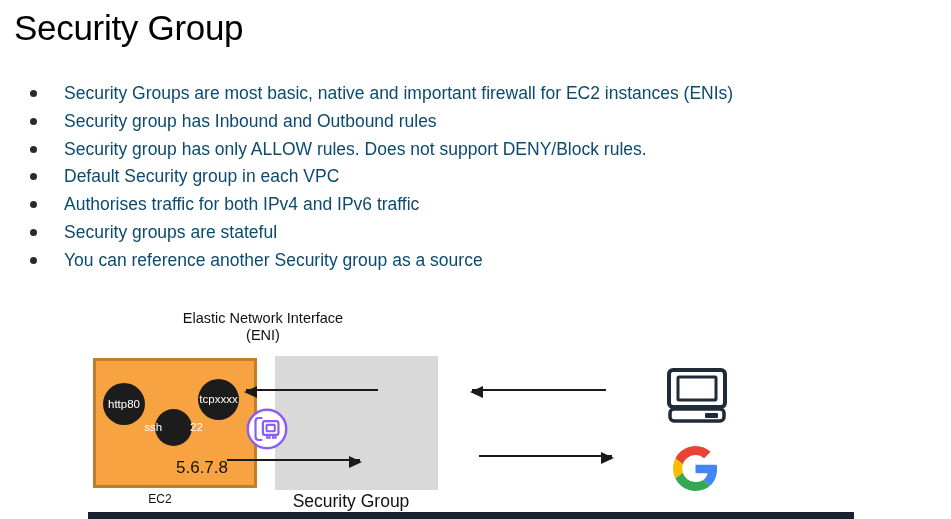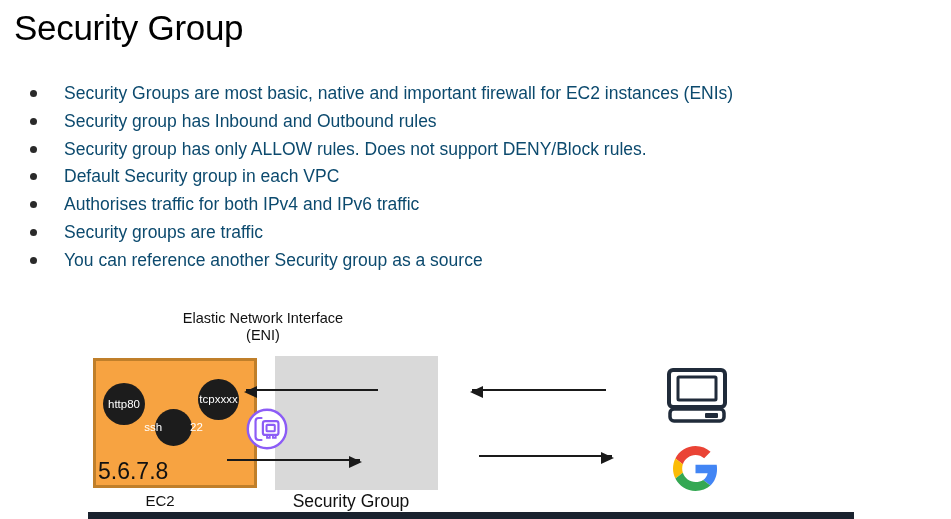--- a/index.html
+++ b/index.html
@@ -20,22 +20,22 @@
     font-size:14.5px;line-height:16.8px;color:#111;}
   .ec2-box{position:absolute;left:93px;top:358px;width:164px;height:130px;box-sizing:border-box;
     background:#F7A341;border:3px solid #C07F2A;}
   .sg-box{position:absolute;left:275px;top:356px;width:163px;height:134px;background:#D9D9D9;}
   .port{position:absolute;border-radius:50%;background:#1C1C1C;color:#fff;
     display:flex;flex-direction:row;align-items:center;justify-content:center;
     font-size:11.5px;line-height:12.5px;}
   .port-http{left:103px;top:383px;width:42px;height:42px;}
   .port-ssh{left:155px;top:409px;width:37px;height:37px;gap:28px;}
   .port-tcp{left:198px;top:379px;width:41px;height:41px;}
-  .ip-text{position:absolute;left:98px;top:458px;width:130px;text-align:left;font-size:23px;color:#111;}
-  .ec2-label{position:absolute;left:110px;top:492px;width:100px;text-align:center;font-size:15px;color:#111;}
+  .ip-text{position:absolute;left:98px;top:458px;width:130px;text-align:right;font-size:17px;color:#111;}
+  .ec2-label{position:absolute;left:110px;top:492px;width:100px;text-align:center;font-size:12px;color:#111;}
   .sg-label{position:absolute;left:271px;top:491px;width:160px;text-align:center;font-size:17.5px;color:#111;}
 
   .eni-icon{position:absolute;left:245px;top:407px;width:44px;height:44px;z-index:5;}
 
   .arrow{position:absolute;height:0;border-top:2.5px solid #1A1A1A;z-index:4;}
   .head{position:absolute;width:0;height:0;}
   .head-left{left:-2px;top:-5px;border-top:6px solid transparent;border-bottom:6px solid transparent;border-right:13px solid #1A1A1A;}
   .head-right{right:-2px;top:-5px;border-top:6px solid transparent;border-bottom:6px solid transparent;border-left:13px solid #1A1A1A;}
   .arrow-inbound-top{left:246px;top:389px;width:132px;}
   .arrow-outbound-bottom{left:227px;top:459px;width:133px;}
@@ -69,21 +69,21 @@
     <div class="bullet-row">
       <span class="dot"></span>
       <span>Default Security group in each VPC</span>
     </div>
     <div class="bullet-row">
       <span class="dot"></span>
       <span>Authorises traffic for both IPv4 and IPv6 traffic</span>
     </div>
     <div class="bullet-row">
       <span class="dot"></span>
-      <span>Security groups are traffic</span>
+      <span>Security groups are stateful</span>
     </div>
     <div class="bullet-row">
       <span class="dot"></span>
       <span>You can reference another Security group as a source</span>
     </div>
   </div>
 
   <div class="eni-label">
     <div>Elastic Network Interface</div>
     <div>(ENI)</div>

